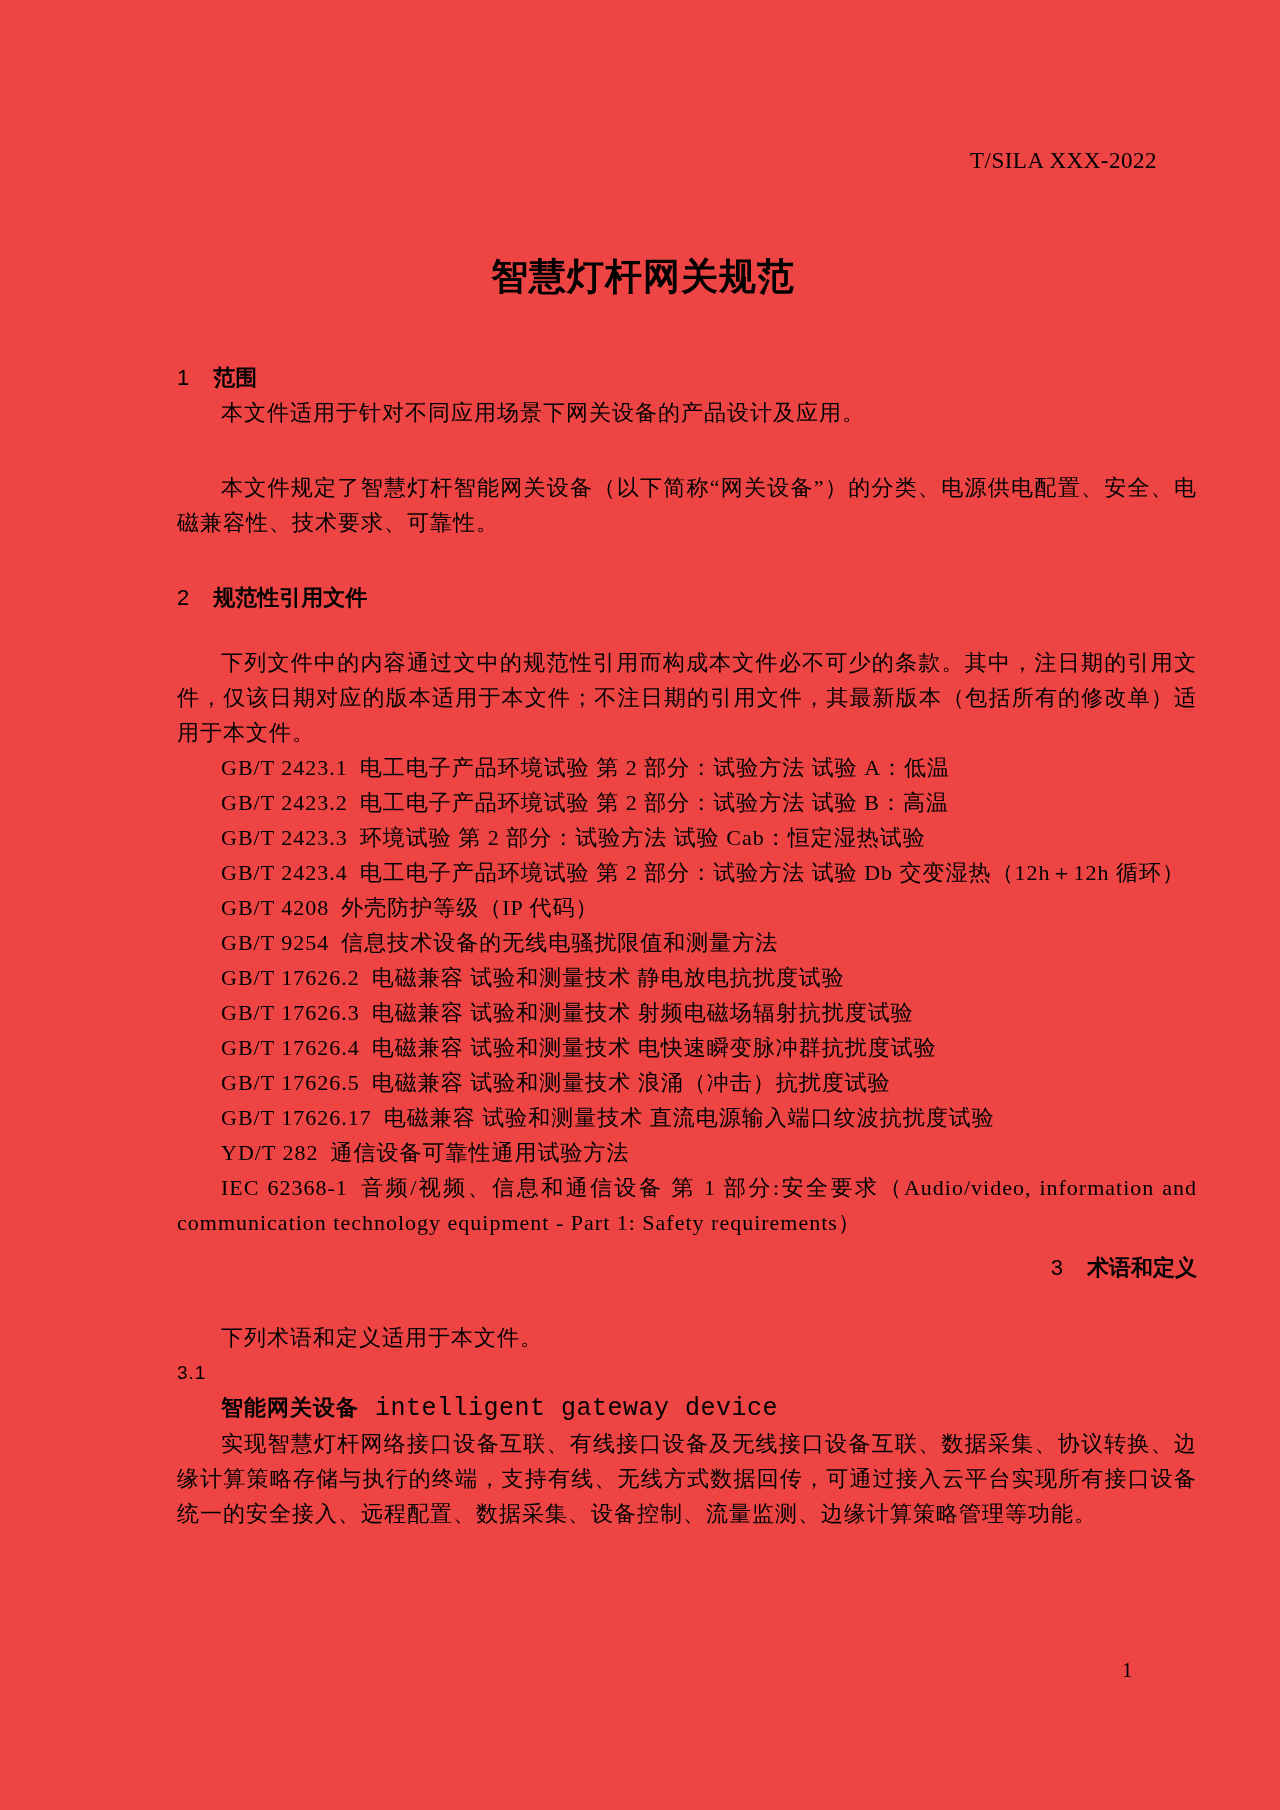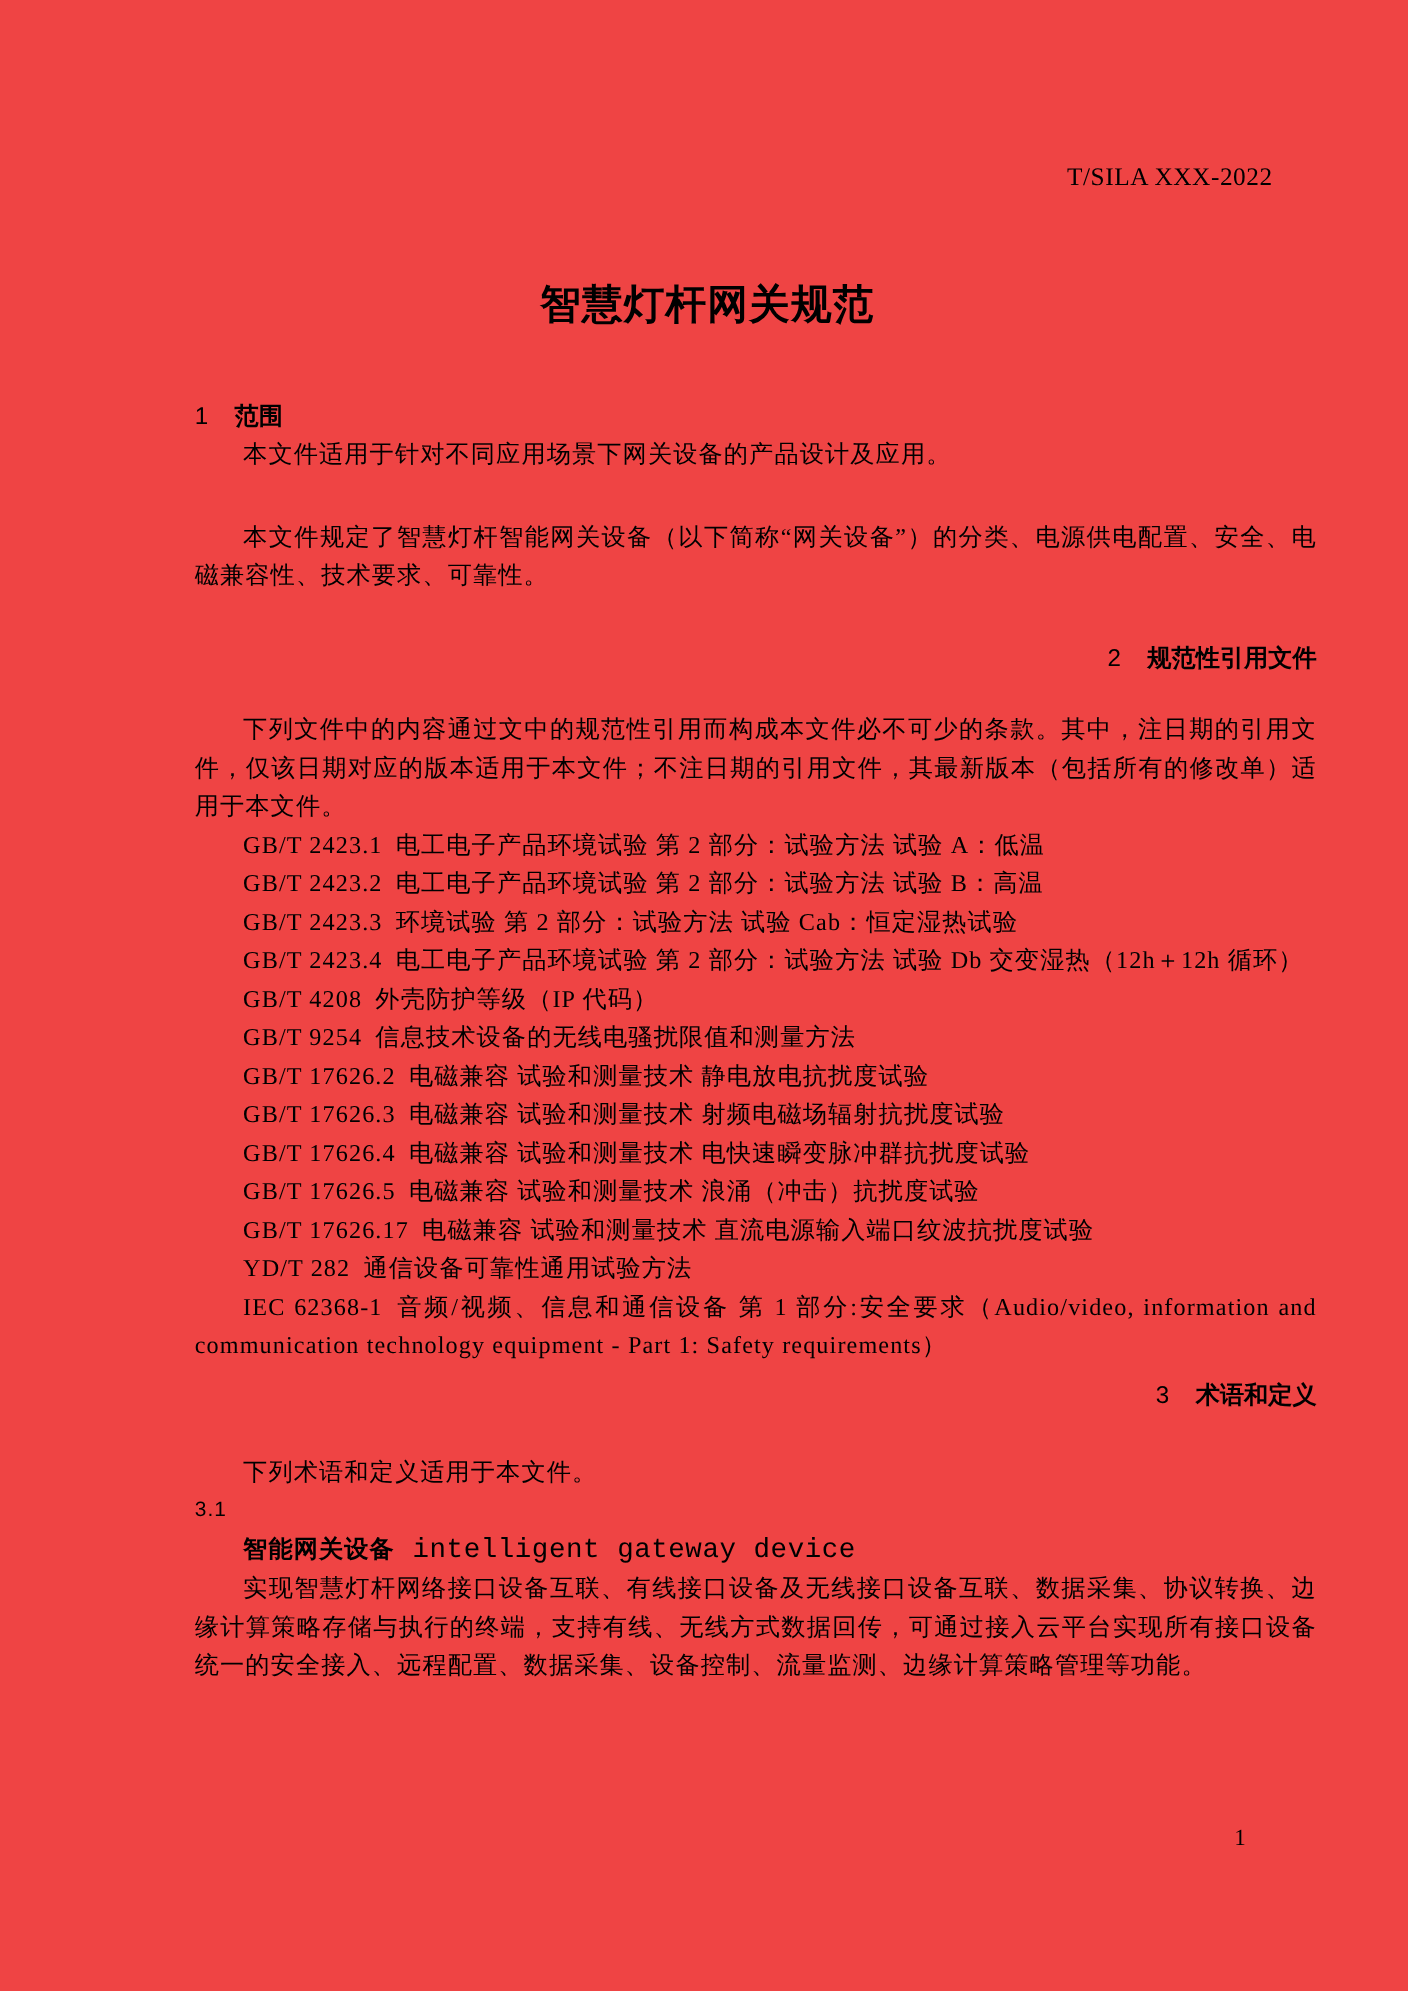--- a/index.html
+++ b/index.html
@@ -50,21 +50,21 @@
     font-family: "Liberation Sans", sans-serif;
     font-size: 22px;
     font-weight: 700;
     line-height: 35px;
   }
   .sec-heading .sec-num {
     font-weight: 400;
     display: inline-block;
     margin-right: 24px;
   }
-  .gap-40 { margin-top: 40px; text-align: right; }
+  .gap-40 { margin-top: 40px; }
   .gap-35 { margin-top: 35px; }
   .gap-30 { margin-top: 30px; }
   .gap-10 { margin-top: 10px; text-align: right; }
   p.body-text, li.ref {
     font-family: "Liberation Serif", serif;
     font-size: 22px;
     line-height: 35px;
     letter-spacing: 1px;
     text-align: justify;
     text-indent: 2em;

